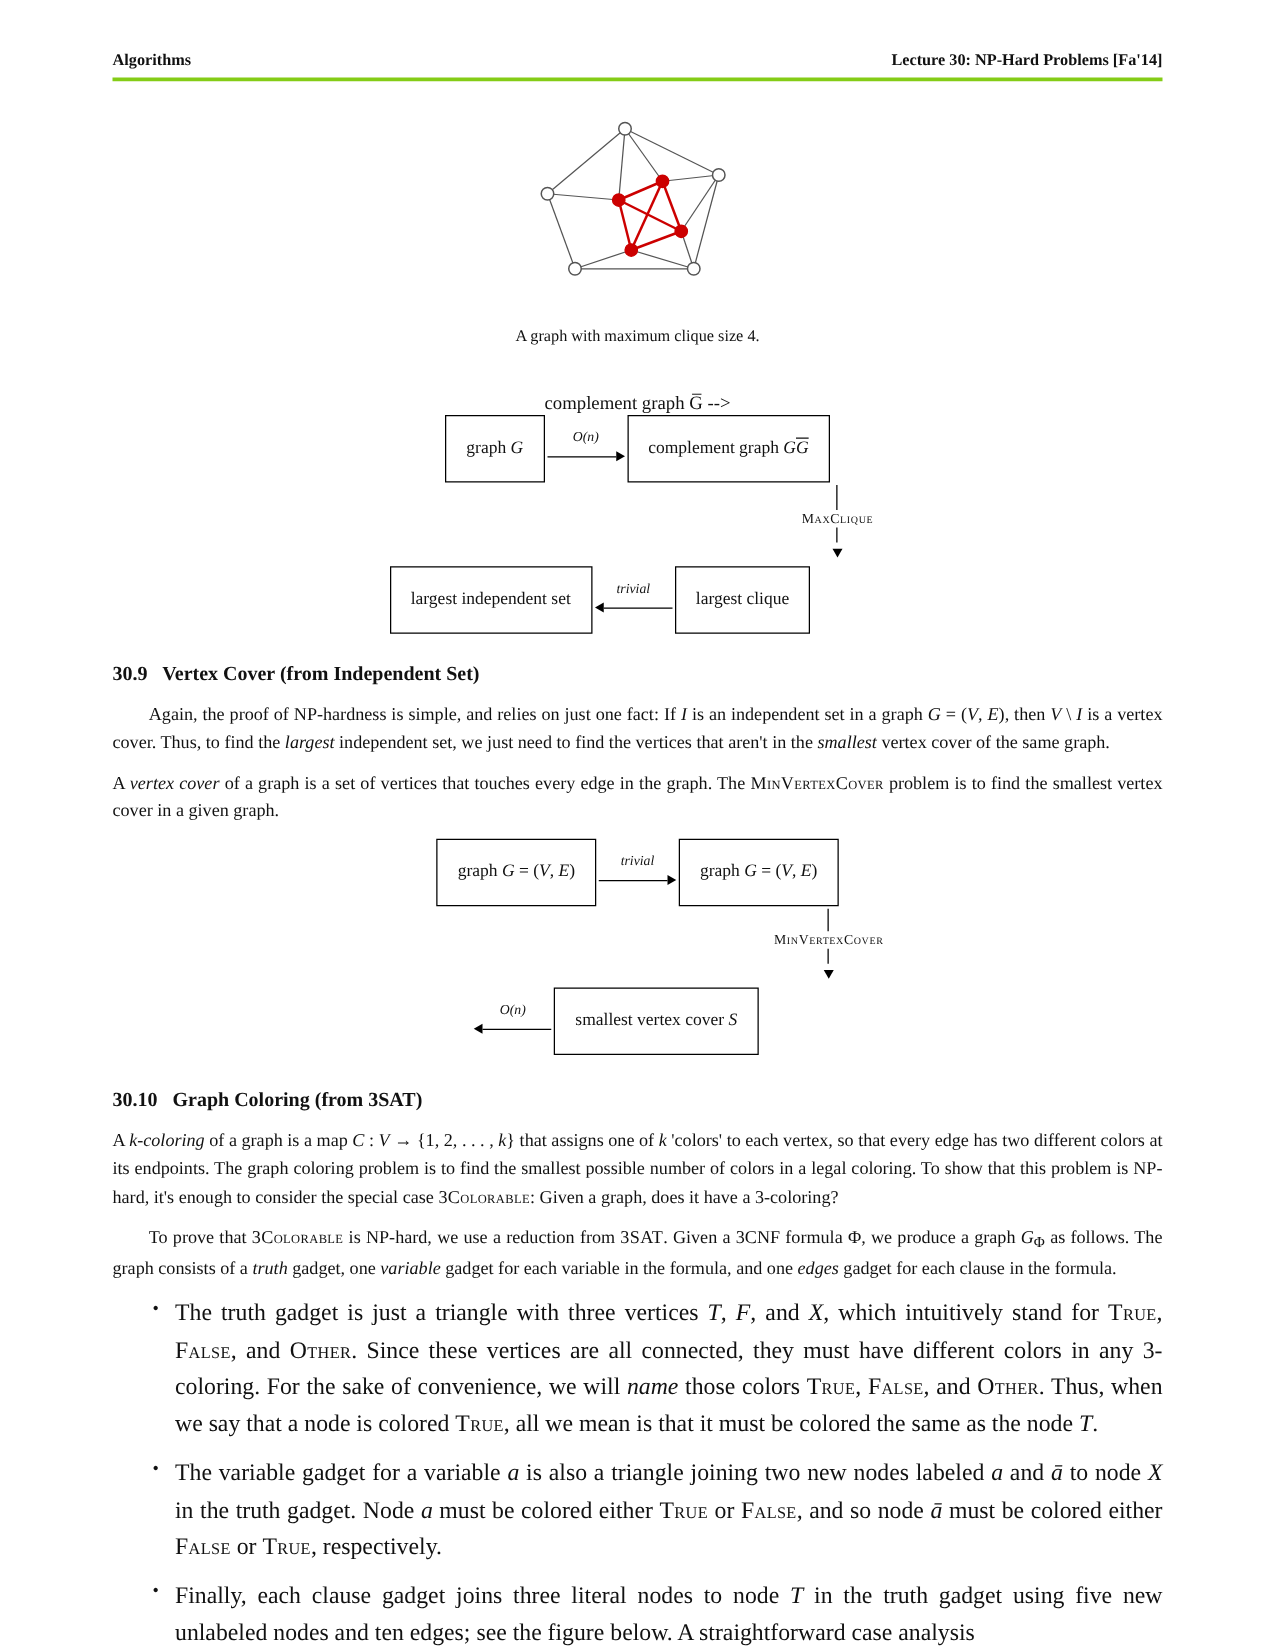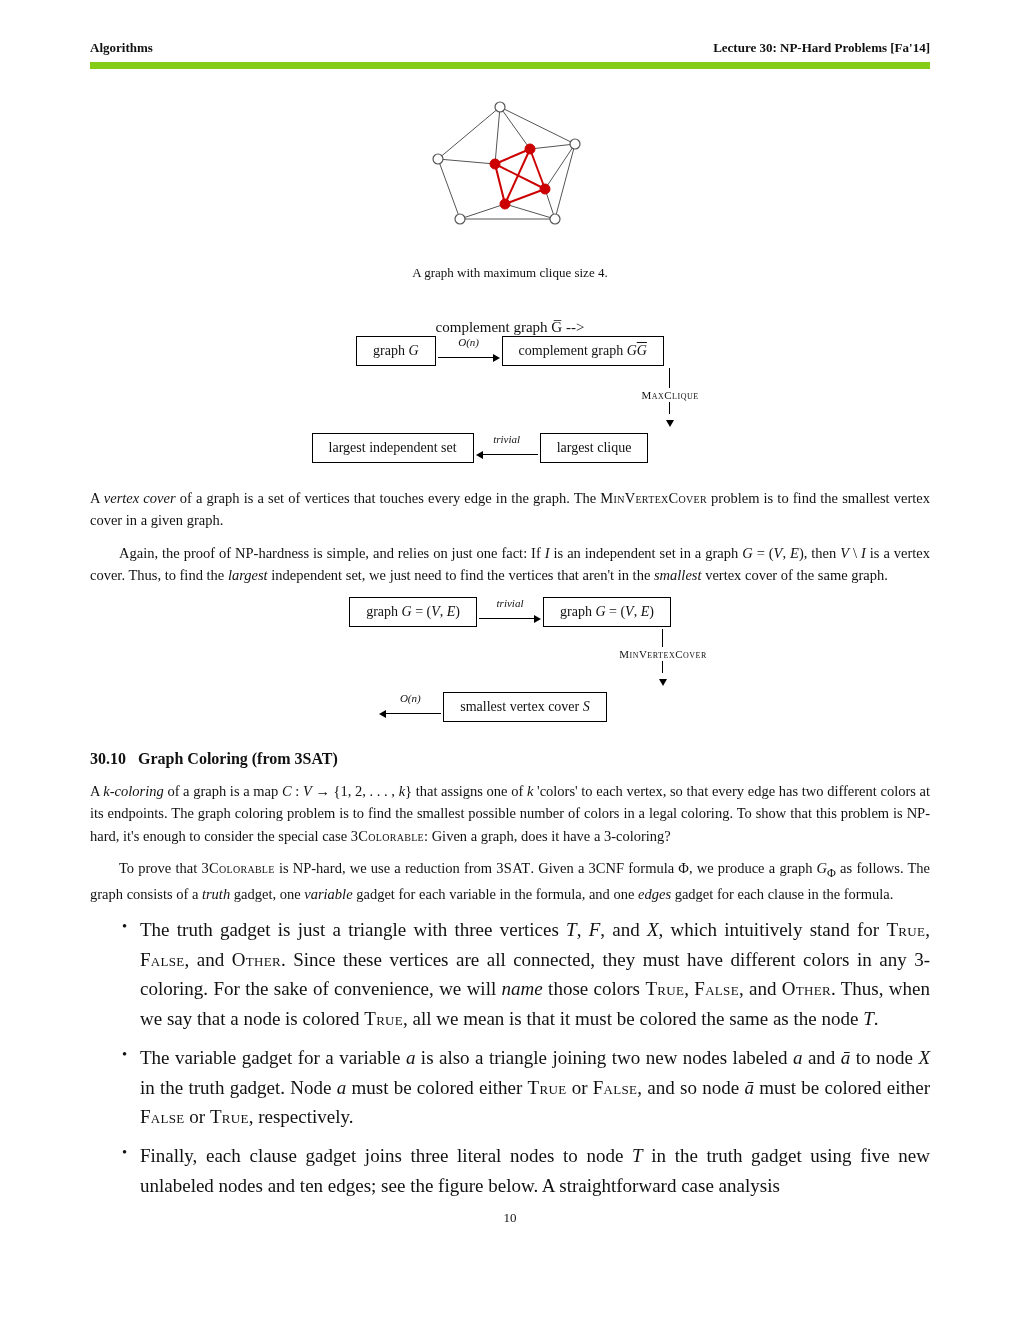--- a/index.html
+++ b/index.html
@@ -15,21 +15,21 @@
     .page {
       width: 1020px;
       min-height: 1320px;
       padding: 40px 90px 60px 90px;
       position: relative;
     }
     .header {
       display: flex;
       justify-content: space-between;
       align-items: flex-start;
-      border-bottom: 7px solid #84cc16;
+      border-bottom: 3px solid #84cc16;
       padding-bottom: 6px;
       margin-bottom: 20px;
     }
     .header-left {
       font-size: 13px;
       font-weight: bold;
     }
     .header-right {
       font-size: 13px;
       font-weight: bold;
@@ -53,21 +53,21 @@
       flex-direction: column;
       align-items: center;
       margin-bottom: 24px;
     }
     .rd-row {
       display: flex;
       align-items: center;
     }
     .rd-box {
       border: 1px solid #000;
-      padding: 6px 16px;
+      padding: 18px 16px;
       font-size: 14px;
       background: #fff;
       white-space: nowrap;
     }
     .rd-arrow-right {
       display: flex;
       flex-direction: column;
       align-items: center;
       margin: 0 4px;
       justify-content: space-between;
@@ -267,29 +267,33 @@
         <span class="rd-arrow-label" style="font-size:11px;font-style:italic;margin-bottom:1px;">trivial</span>
         <div class="arr-horiz" style="flex-direction:row-reverse;">
           <div class="arr-line" style="width:55px;"></div>
           <div class="arr-head-left"></div>
         </div>
       </div>
       <div class="rd-box">largest clique</div>
     </div>
   </div>
 
-
-  <p class="body-text">
-    A <em>vertex cover</em> of a graph is a set of vertices that touches every edge in the graph. The
-    <span class="smallcaps">MinVertexCover</span> problem is to find the smallest vertex cover in a given graph.
-  </p>
+  <div class="section-heading">
+    <span class="section-num">30.9</span>&nbsp;&nbsp;
+    <span>Vertex Cover (from Independent Set)</span>
+  </div>
+
   <p class="body-text indent">
     Again, the proof of NP-hardness is simple, and relies on just one fact: If <em>I</em> is an independent
     set in a graph <em>G</em> = (<em>V</em>, <em>E</em>), then <em>V</em> \ <em>I</em> is a vertex cover. Thus, to find the <em>largest</em> independent set,
     we just need to find the vertices that aren't in the <em>smallest</em> vertex cover of the same graph.
+  </p>
+  <p class="body-text">
+    A <em>vertex cover</em> of a graph is a set of vertices that touches every edge in the graph. The
+    <span class="smallcaps">MinVertexCover</span> problem is to find the smallest vertex cover in a given graph.
   </p>
 
   <div class="reduction-diagram" style="margin-bottom:28px;">
 
     <div class="rd-row" style="align-items:center;">
       <div class="rd-box">graph <em>G</em> = (<em>V</em>, <em>E</em>)</div>
       <div class="rd-arrow-right" style="display:flex;flex-direction:column;align-items:center;margin:0 2px;">
         <span class="rd-arrow-label" style="font-size:11px;font-style:italic;margin-bottom:1px;">trivial</span>
         <div class="arr-horiz">
           <div class="arr-line" style="width:55px;"></div>

